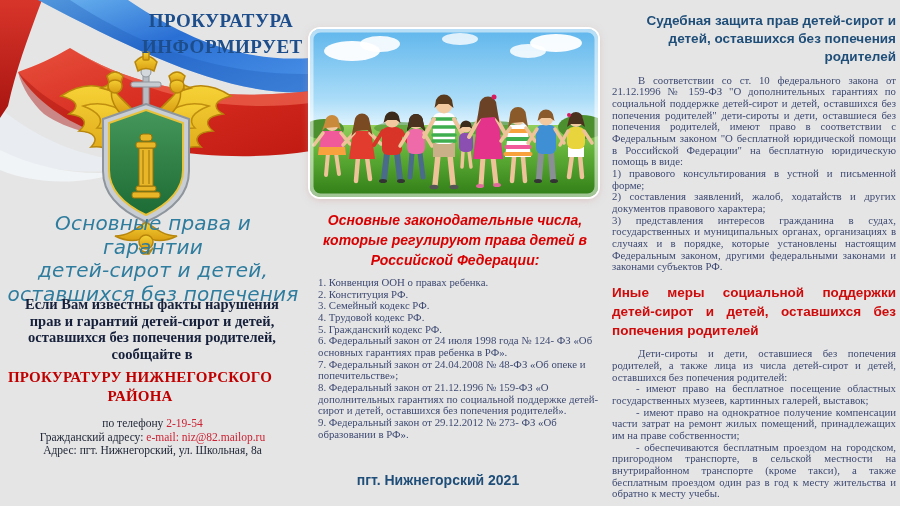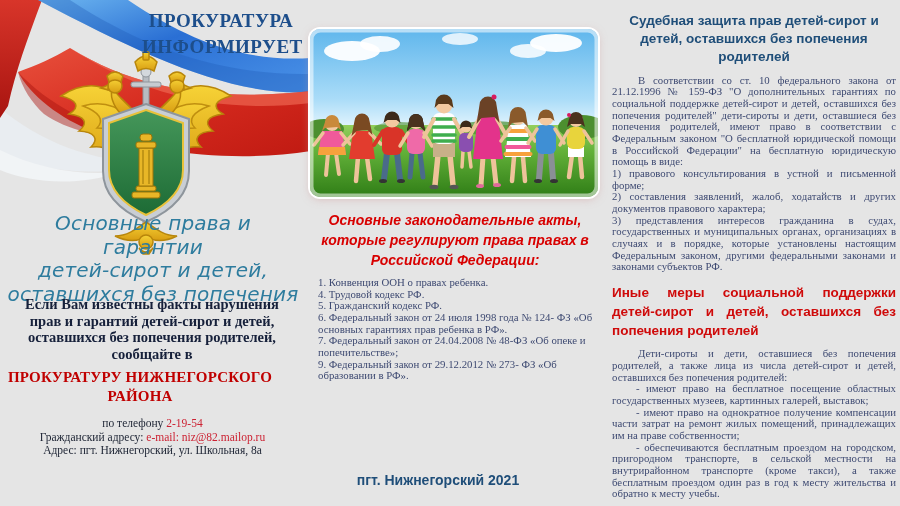--- a/index.html
+++ b/index.html
@@ -28,21 +28,21 @@
   .mid-heading{left:312px;top:211px;width:286px;text-align:center;
                font:bold italic 14px/1.42 "Liberation Sans",sans-serif;color:#d80000;}
   .acts{left:318px;top:277px;width:282px;
         font:10.8px/1.08 "Liberation Serif",serif;color:#3e4a72;text-align:left;}
   .acts div{margin:0;}
   .mid-footer{left:312px;top:472px;width:252px;text-align:center;
               font:bold 14px/1.2 "Liberation Sans",sans-serif;color:#1f4e79;}
 
   
   .right-panel{left:612px;top:0;width:284px;height:506px;}
-  .r-title1{margin:12px 0 0 0;text-align:center;
+  .r-title1{margin:12px 0 0 0;text-align:right;
             font:bold 13.5px/1.35 "Liberation Sans",sans-serif;color:#1f4e79;}
   .r-title2{margin:11px 0 0 0;
             font:bold 13.5px/1.4 "Liberation Sans",sans-serif;color:#cf0a0a;}
   .r-body{font:10.8px/1.08 "Liberation Serif",serif;color:#3e4a72;text-align:justify;}
   .r-body p{margin:0;}
   .p-ind{text-indent:26px;margin-top:8px !important;}
   .p-item{text-indent:0;}
   .p-item-ind{text-indent:24px;font-family:Liberation Serif, serif;}
 </style>
 </head>
@@ -302,28 +302,31 @@
             <circle cx="0" cy="-59" r="7" fill="#f3c9a0"></circle>
             <path d="M-7,-60 a7,7 0 0 1 14,0 l2,8 -4,-3 -10,0 -4,3 Z" fill="#4a321e"></path>
             <circle cx="-7" cy="-64" r="2" fill="#d81b60"></circle>
           </g>
         </g>
 
         <rect x="1.5" y="1.5" width="285" height="165" rx="9" fill="none" stroke="#ffffff" stroke-width="4" opacity=".55"></rect>
       </svg>
     </div>
 
-    <div class="abs mid-heading">Основные законодательные акты, которые регулируют права правах в Российской Федерации:</div>
+    <div class="abs mid-heading">Основные законодательные числа, которые регулируют права детей в Российской Федерации:</div>
 
     <div class="abs acts">
       <div>1. Конвенция ООН о правах ребенка.</div>
+      <div>2. Конституция РФ.</div>
+      <div>3. Семейный кодекс РФ.</div>
       <div>4. Трудовой кодекс РФ.</div>
       <div> 5. Гражданский кодекс РФ.</div>
       <div>6. Федеральный закон от 24 июля 1998 года № 124- ФЗ «Об основных гарантиях прав ребенка в РФ».</div>
       <div>7. Федеральный закон от 24.04.2008 № 48-ФЗ «Об опеке и попечительстве»;</div>
+      <div>8. Федеральный закон от 21.12.1996 № 159-ФЗ «О дополнительных гарантиях по социальной поддержке детей-сирот и детей, оставшихся без попечения родителей».</div>
       <div>9. Федеральный закон от 29.12.2012 № 273- ФЗ «Об образовании в РФ».</div>
     </div>
 
     <div class="abs mid-footer">пгт. Нижнегорский 2021</div>
   </section>
 
   <section class="abs right-panel r-body">
     <h3 class="r-title1">Судебная защита прав детей-сирот и детей, оставшихся без попечения родителей</h3>
     <p class="p-ind">В соответствии со ст. 10 федерального закона от 21.12.1996 № 159-ФЗ "О дополнительных гарантиях по социальной поддержке детей-сирот и детей, оставшихся без попечения родителей" дети-сироты и дети, оставшиеся без попечения родителей, имеют право в соответствии с Федеральным законом "О бесплатной юридической помощи в Российской Федерации" на бесплатную юридическую помощь в виде:</p>
     <p class="p-item">1) правового консультирования в устной и письменной форме;</p>

